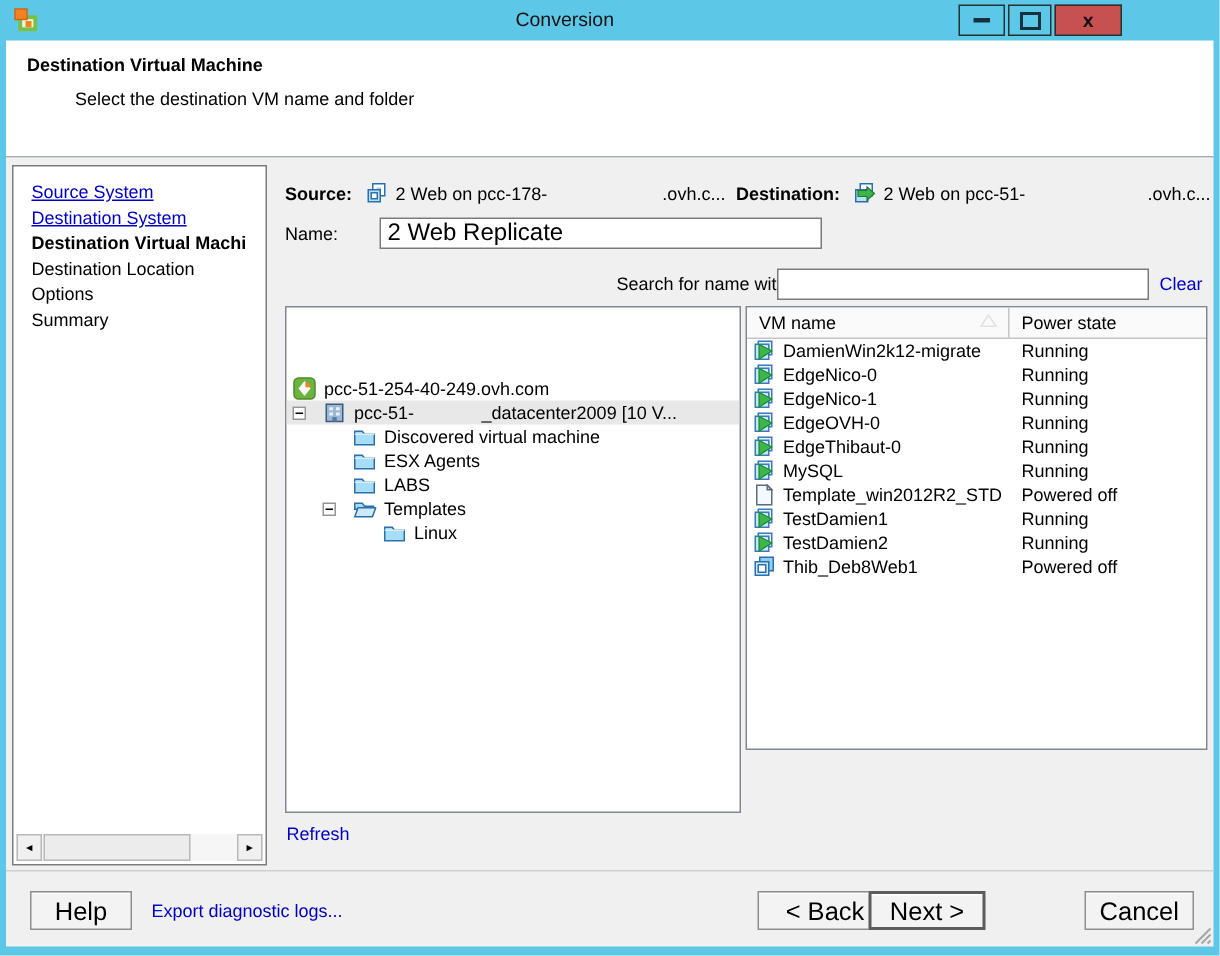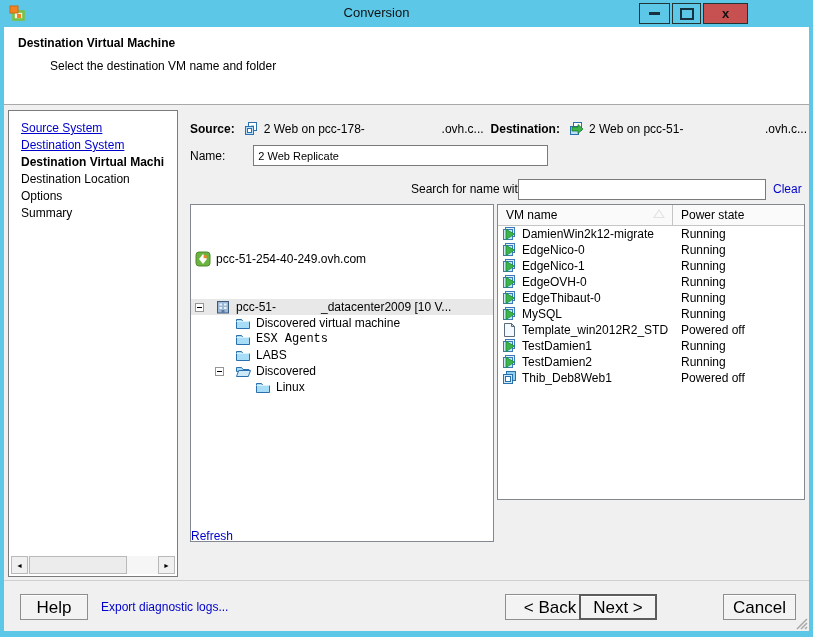--- a/index.html
+++ b/index.html
@@ -37,21 +37,21 @@
   .hscroll{position:absolute;left:2px;right:2px;bottom:2px;height:18px;display:flex;background:#f6f6f6;}
   .scroll-btn{width:17px;height:18px;background:#f0f0f0;border:1px solid #b9b9b9;box-sizing:border-box;display:flex;align-items:center;justify-content:center;font-size:7px;color:#000;}
   .scroll-thumb{width:98px;height:18px;background:#ececec;border:1px solid #b9b9b9;box-sizing:border-box;margin-left:1px;}
   .scroll-track{flex:1;}
   
   .row-src{position:absolute;left:186px;top:16px;right:2px;display:flex;align-items:center;white-space:nowrap;}
   .blabel{font-weight:bold;}
   .mini-icon{width:16px;height:16px;margin:0 5px 0 8px;flex:0 0 auto;}
   .gap-redact{display:inline-block;height:1px;}
   .row-name{position:absolute;left:186px;top:40px;display:flex;align-items:center;}
-  .txt-input{height:21px;border:1px solid #7a7a7a;background:#fff;font-family:inherit;font-size:11px;padding:0 4px;box-sizing:border-box;}
+  .txt-input{height:21px;border:1px solid #7a7a7a;background:#fff;font-family:inherit;font-size:16px;padding:0 4px;box-sizing:border-box;}
   .name-input{width:295px;margin-left:28px;}
   .row-inv{position:absolute;left:186px;top:74px;right:2px;height:21px;}
   .inv-text{position:absolute;left:0;top:3px;white-space:nowrap;}
   .search-label{position:absolute;left:221px;top:3px;white-space:nowrap;}
   .search-input{position:absolute;left:328px;top:0;width:248px;}
   .link{color:#0000cc;cursor:pointer;}
   .clear-link{position:absolute;left:583px;top:3px;}
   
   .tree-panel{position:absolute;left:186px;top:99px;width:304px;height:338px;background:#fff;border:1px solid #828790;box-sizing:border-box;overflow:hidden;}
   .table-panel{position:absolute;left:493px;top:99px;width:308px;height:296px;background:#fff;border:1px solid #828790;box-sizing:border-box;overflow:hidden;}
@@ -66,21 +66,21 @@
   .vm-header{display:flex;height:20px;background:#fafafa;border-bottom:1px solid #c5c5c5;}
   .vm-h-cell{box-sizing:border-box;padding:3px 0 0 8px;position:relative;}
   .vm-h-name{width:175px;border-right:1px solid #c5c5c5;}
   .vm-h-state{flex:1;}
   .sort-arrow{position:absolute;right:7px;top:4px;width:0;height:0;border-left:6px solid transparent;border-right:6px solid transparent;border-bottom:9px solid #e2e2e2;}
   .sort-arrow::after{content:"";position:absolute;left:-4px;top:2px;border-left:4px solid transparent;border-right:4px solid transparent;border-bottom:6px solid #fafafa;}
   .vm-row{display:flex;height:16px;align-items:center;}
   .vm-cell-name{width:175px;display:flex;align-items:center;box-sizing:border-box;padding-left:3px;overflow:hidden;white-space:nowrap;}
   .vm-icon{width:16px;height:16px;margin-right:5px;flex:0 0 auto;}
   .vm-cell-state{flex:1;padding-left:8px;white-space:nowrap;}
-  .refresh-link{position:absolute;left:187px;top:424px;}
+  .refresh-link{position:absolute;left:187px;top:444px;}
   
   .footer{position:absolute;left:4px;top:580px;width:805px;height:51px;background:#f0f0f0;border-top:1px solid #cfcfcf;box-sizing:border-box;}
   .btn{position:absolute;height:26px;background:#f3f3f3;border:1px solid #8e8e8e;box-sizing:border-box;font-family:inherit;font-size:17px;text-align:center;line-height:24px;cursor:default;box-shadow:inset 0 1px 0 #fff;}
   .btn-help{left:16px;top:13px;width:68px;}
   .btn-back{left:501px;top:13px;width:90px;}
   .btn-next{left:575px;top:13px;width:78px;border:2px solid #5c5c5c;line-height:22px;}
   .btn-cancel{left:719px;top:13px;width:73px;}
   .export-link{position:absolute;left:97px;top:19px;}
   .resize-grip{position:absolute;right:1px;bottom:1px;width:14px;height:14px;}
 </style>
@@ -167,21 +167,21 @@
   <div class="tree-panel">
     <div class="tree">
         <div class="tree-row" style="padding-left: 4px; margin-top: 44px;">
           <span class="tree-icon"><svg width="16" height="16" viewBox="0 0 16 16">
               <rect x="1" y="1" width="14" height="14" rx="3" fill="#6cb33f" stroke="#4e8a2a"></rect>
               <polygon points="8,3 12,8 8,13 4,8" fill="#fff"></polygon>
               <rect x="8.6" y="4.2" width="3" height="3" fill="#f58220"></rect>
             </svg></span>
           <span>pcc-51-254-40-249.ovh.com</span>
         </div>
-        <div class="tree-row selected" style="padding-left: 4px; margin-top: 32px;">
+        <div class="tree-row selected" style="padding-left: 4px;">
           <span class="expander-slot">
             <span class="expander"></span>
           </span>
           <span class="tree-icon"><svg width="16" height="16" viewBox="0 0 16 16">
               <rect x="2.5" y="2.5" width="11" height="11.5" fill="#9cb8d6" stroke="#3c5a7c"></rect>
               <rect x="4.5" y="4.5" width="2.5" height="2" fill="#e8f0fa"></rect>
               <rect x="9" y="4.5" width="2.5" height="2" fill="#e8f0fa"></rect>
               <rect x="4.5" y="8" width="2.5" height="2" fill="#e8f0fa"></rect>
               <rect x="9" y="8" width="2.5" height="2" fill="#e8f0fa"></rect>
               <rect x="6.5" y="11" width="3" height="3" fill="#5a7aa0"></rect>
@@ -189,21 +189,21 @@
           <span><span>pcc-51-</span><span class="gap-redact" style="width: 45px; display: inline-block;"></span><span>_datacenter2009 [10 V...</span></span>
         </div>
         <div class="tree-row" style="padding-left: 24px;">
           <span class="expander-slot"></span>
           <span class="tree-icon"><svg width="16" height="16" viewBox="0 0 16 16">
               <path d="M1.5 4.5 h5 l1.5 2 h6.5 v7 h-13 z" fill="#a8ddf8" stroke="#2a6fae"></path>
               <path d="M1.5 6.5 h13" stroke="#d9f0fc" stroke-width="1"></path>
             </svg></span>
           <span>Discovered virtual machine</span>
         </div>
-        <div class="tree-row" style="padding-left: 24px; font-family: Liberation Mono, monospace;">
+        <div class="tree-row" style="padding-left: 24px;">
           <span class="expander-slot"></span>
           <span class="tree-icon"><svg width="16" height="16" viewBox="0 0 16 16">
               <path d="M1.5 4.5 h5 l1.5 2 h6.5 v7 h-13 z" fill="#a8ddf8" stroke="#2a6fae"></path>
               <path d="M1.5 6.5 h13" stroke="#d9f0fc" stroke-width="1"></path>
             </svg></span>
           <span>ESX Agents</span>
         </div>
         <div class="tree-row" style="padding-left: 24px;">
           <span class="expander-slot"></span>
           <span class="tree-icon"><svg width="16" height="16" viewBox="0 0 16 16">
@@ -213,21 +213,21 @@
           <span>LABS</span>
         </div>
         <div class="tree-row" style="padding-left: 24px;">
           <span class="expander-slot">
             <span class="expander"></span>
           </span>
           <span class="tree-icon"><svg width="16" height="16" viewBox="0 0 16 16">
               <path d="M1.5 4.5 h5 l1.5 2 h6 v2 h-12.5 z" fill="#a8ddf8" stroke="#2a6fae"></path>
               <path d="M1.5 13.5 l2.2 -6 h11.8 l-2.2 6 z" fill="#cdeafb" stroke="#2a6fae"></path>
             </svg></span>
-          <span>Discovered</span>
+          <span>Templates</span>
         </div>
         <div class="tree-row" style="padding-left: 44px;">
           <span class="expander-slot"></span>
           <span class="tree-icon"><svg width="16" height="16" viewBox="0 0 16 16">
               <path d="M1.5 4.5 h5 l1.5 2 h6.5 v7 h-13 z" fill="#a8ddf8" stroke="#2a6fae"></path>
               <path d="M1.5 6.5 h13" stroke="#d9f0fc" stroke-width="1"></path>
             </svg></span>
           <span>Linux</span>
         </div>
       </div>

